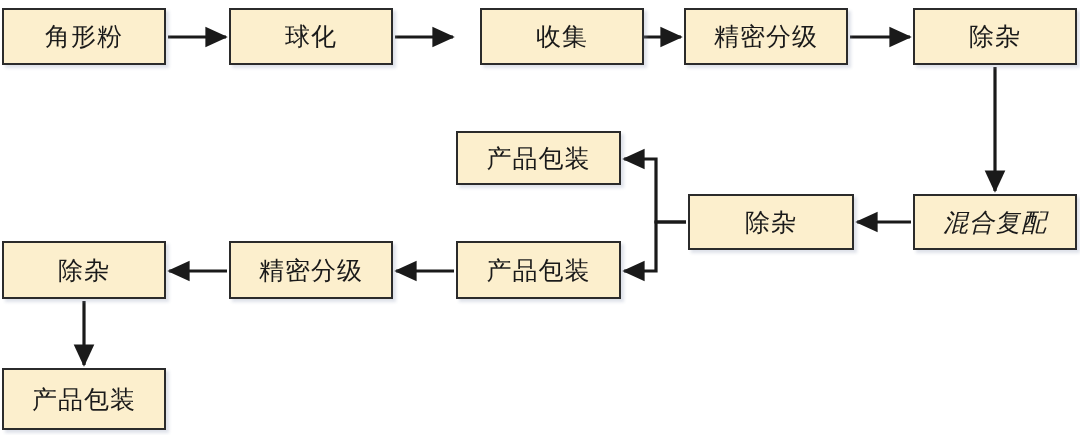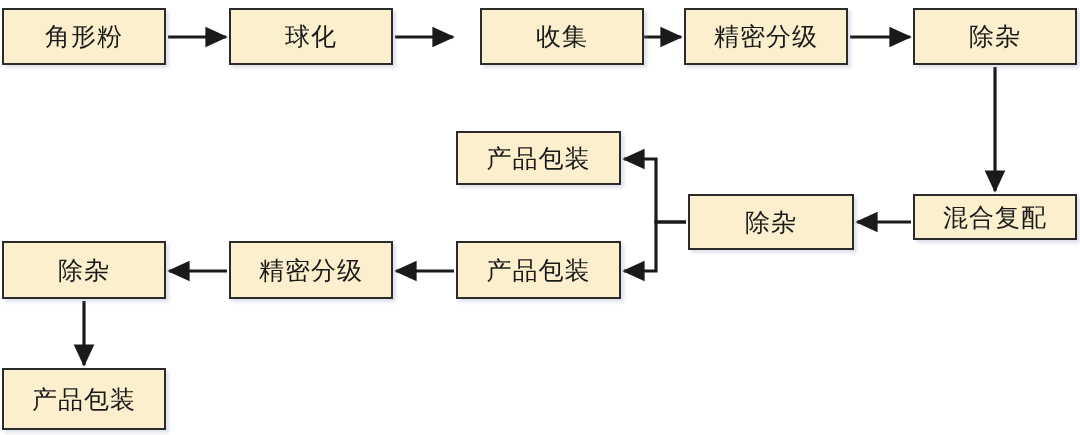--- a/index.html
+++ b/index.html
@@ -67,21 +67,21 @@
       <path d="M 227 271 L 169 271"></path>
       <path d="M 84 301 L 84 365"></path>
     </g>
   </svg>
 
   <div class="node" style="left: 2px; top: 8px; width: 164px; height: 57px; background: rgb(252, 239, 205); border-color: rgb(43, 43, 43);">角形粉</div>
   <div class="node" style="left: 229px; top: 8px; width: 164px; height: 57px; background: rgb(252, 239, 205); border-color: rgb(43, 43, 43);">球化</div>
   <div class="node" style="left: 456px; top: 8px; width: 164px; height: 57px; background: rgb(252, 239, 205); border-color: rgb(43, 43, 43); margin-left: 24px;">收集</div>
   <div class="node" style="left: 684px; top: 8px; width: 164px; height: 57px; background: rgb(252, 239, 205); border-color: rgb(43, 43, 43);">精密分级</div>
   <div class="node" style="left: 913px; top: 8px; width: 164px; height: 57px; background: rgb(252, 239, 205); border-color: rgb(43, 43, 43);">除杂</div>
-  <div class="node" style="left: 913px; top: 194px; width: 164px; height: 46px; background: rgb(252, 239, 205); border-color: rgb(43, 43, 43);">混合复配</div>
+  <div class="node" style="left: 913px; top: 194px; width: 164px; height: 56px; background: rgb(252, 239, 205); border-color: rgb(43, 43, 43); font-style: italic;">混合复配</div>
   <div class="node" style="left: 688px; top: 194px; width: 166px; height: 56px; background: rgb(252, 239, 205); border-color: rgb(43, 43, 43);">除杂</div>
   <div class="node" style="left: 456px; top: 131px; width: 165px; height: 54px; background: rgb(252, 239, 205); border-color: rgb(43, 43, 43);">产品包装</div>
   <div class="node" style="left: 456px; top: 241px; width: 165px; height: 58px; background: rgb(252, 239, 205); border-color: rgb(43, 43, 43);">产品包装</div>
   <div class="node" style="left: 229px; top: 241px; width: 164px; height: 58px; background: rgb(252, 239, 205); border-color: rgb(43, 43, 43);">精密分级</div>
   <div class="node" style="left: 2px; top: 241px; width: 164px; height: 58px; background: rgb(252, 239, 205); border-color: rgb(43, 43, 43);">除杂</div>
   <div class="node" style="left: 2px; top: 368px; width: 164px; height: 62px; background: rgb(252, 239, 205); border-color: rgb(43, 43, 43);">产品包装</div>
 
 </div>
 
 </body></html>

